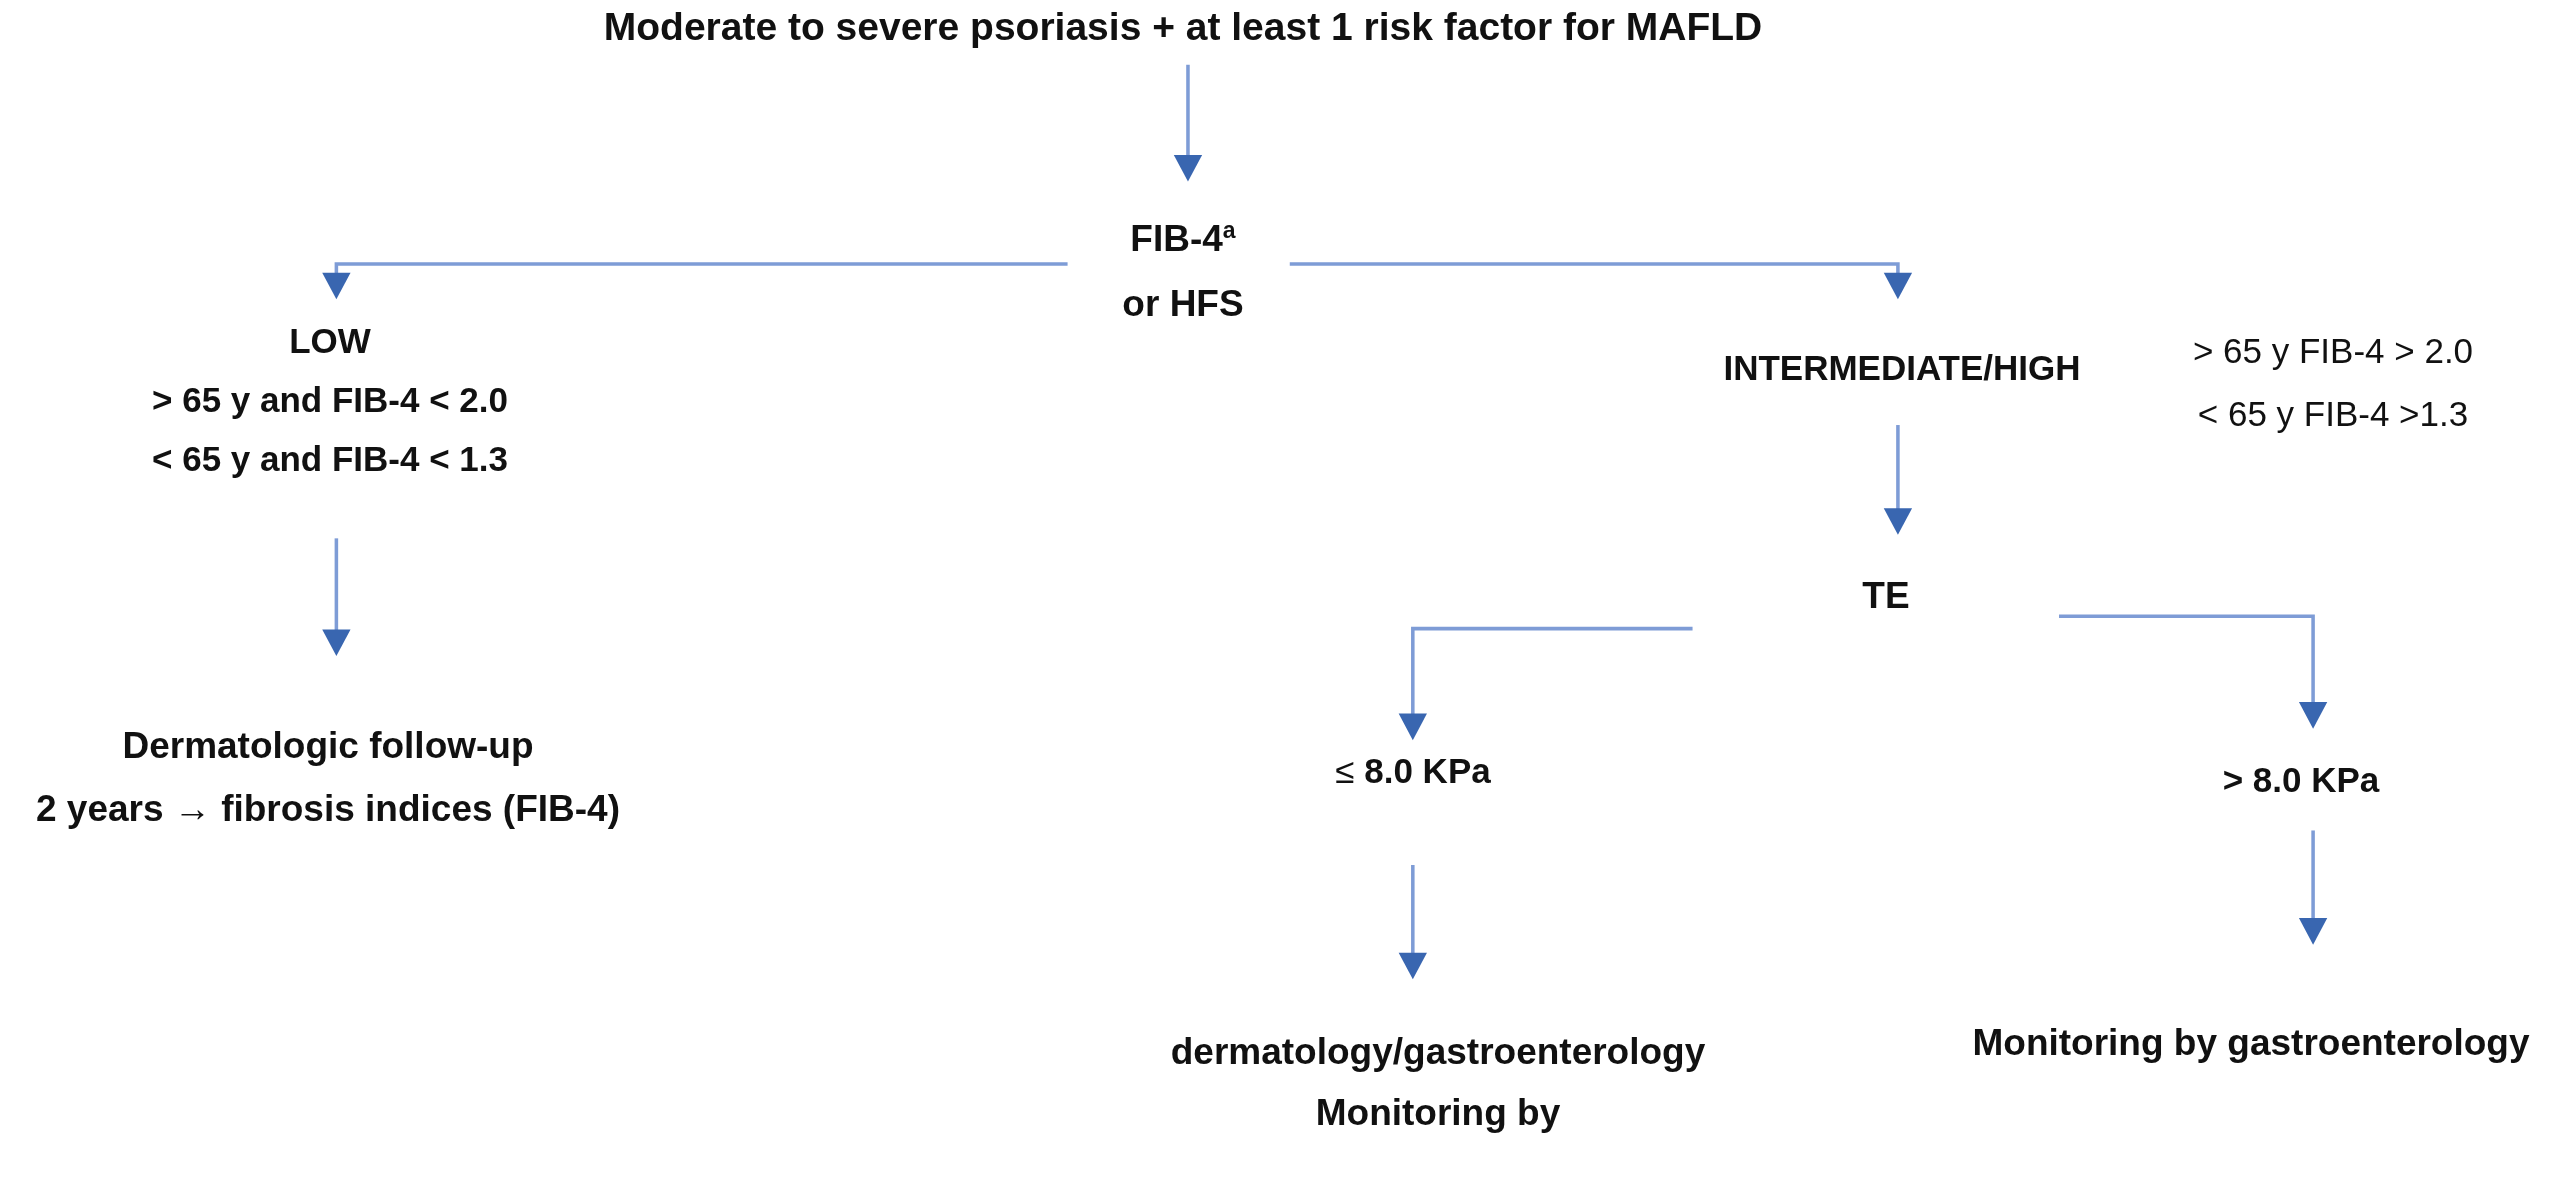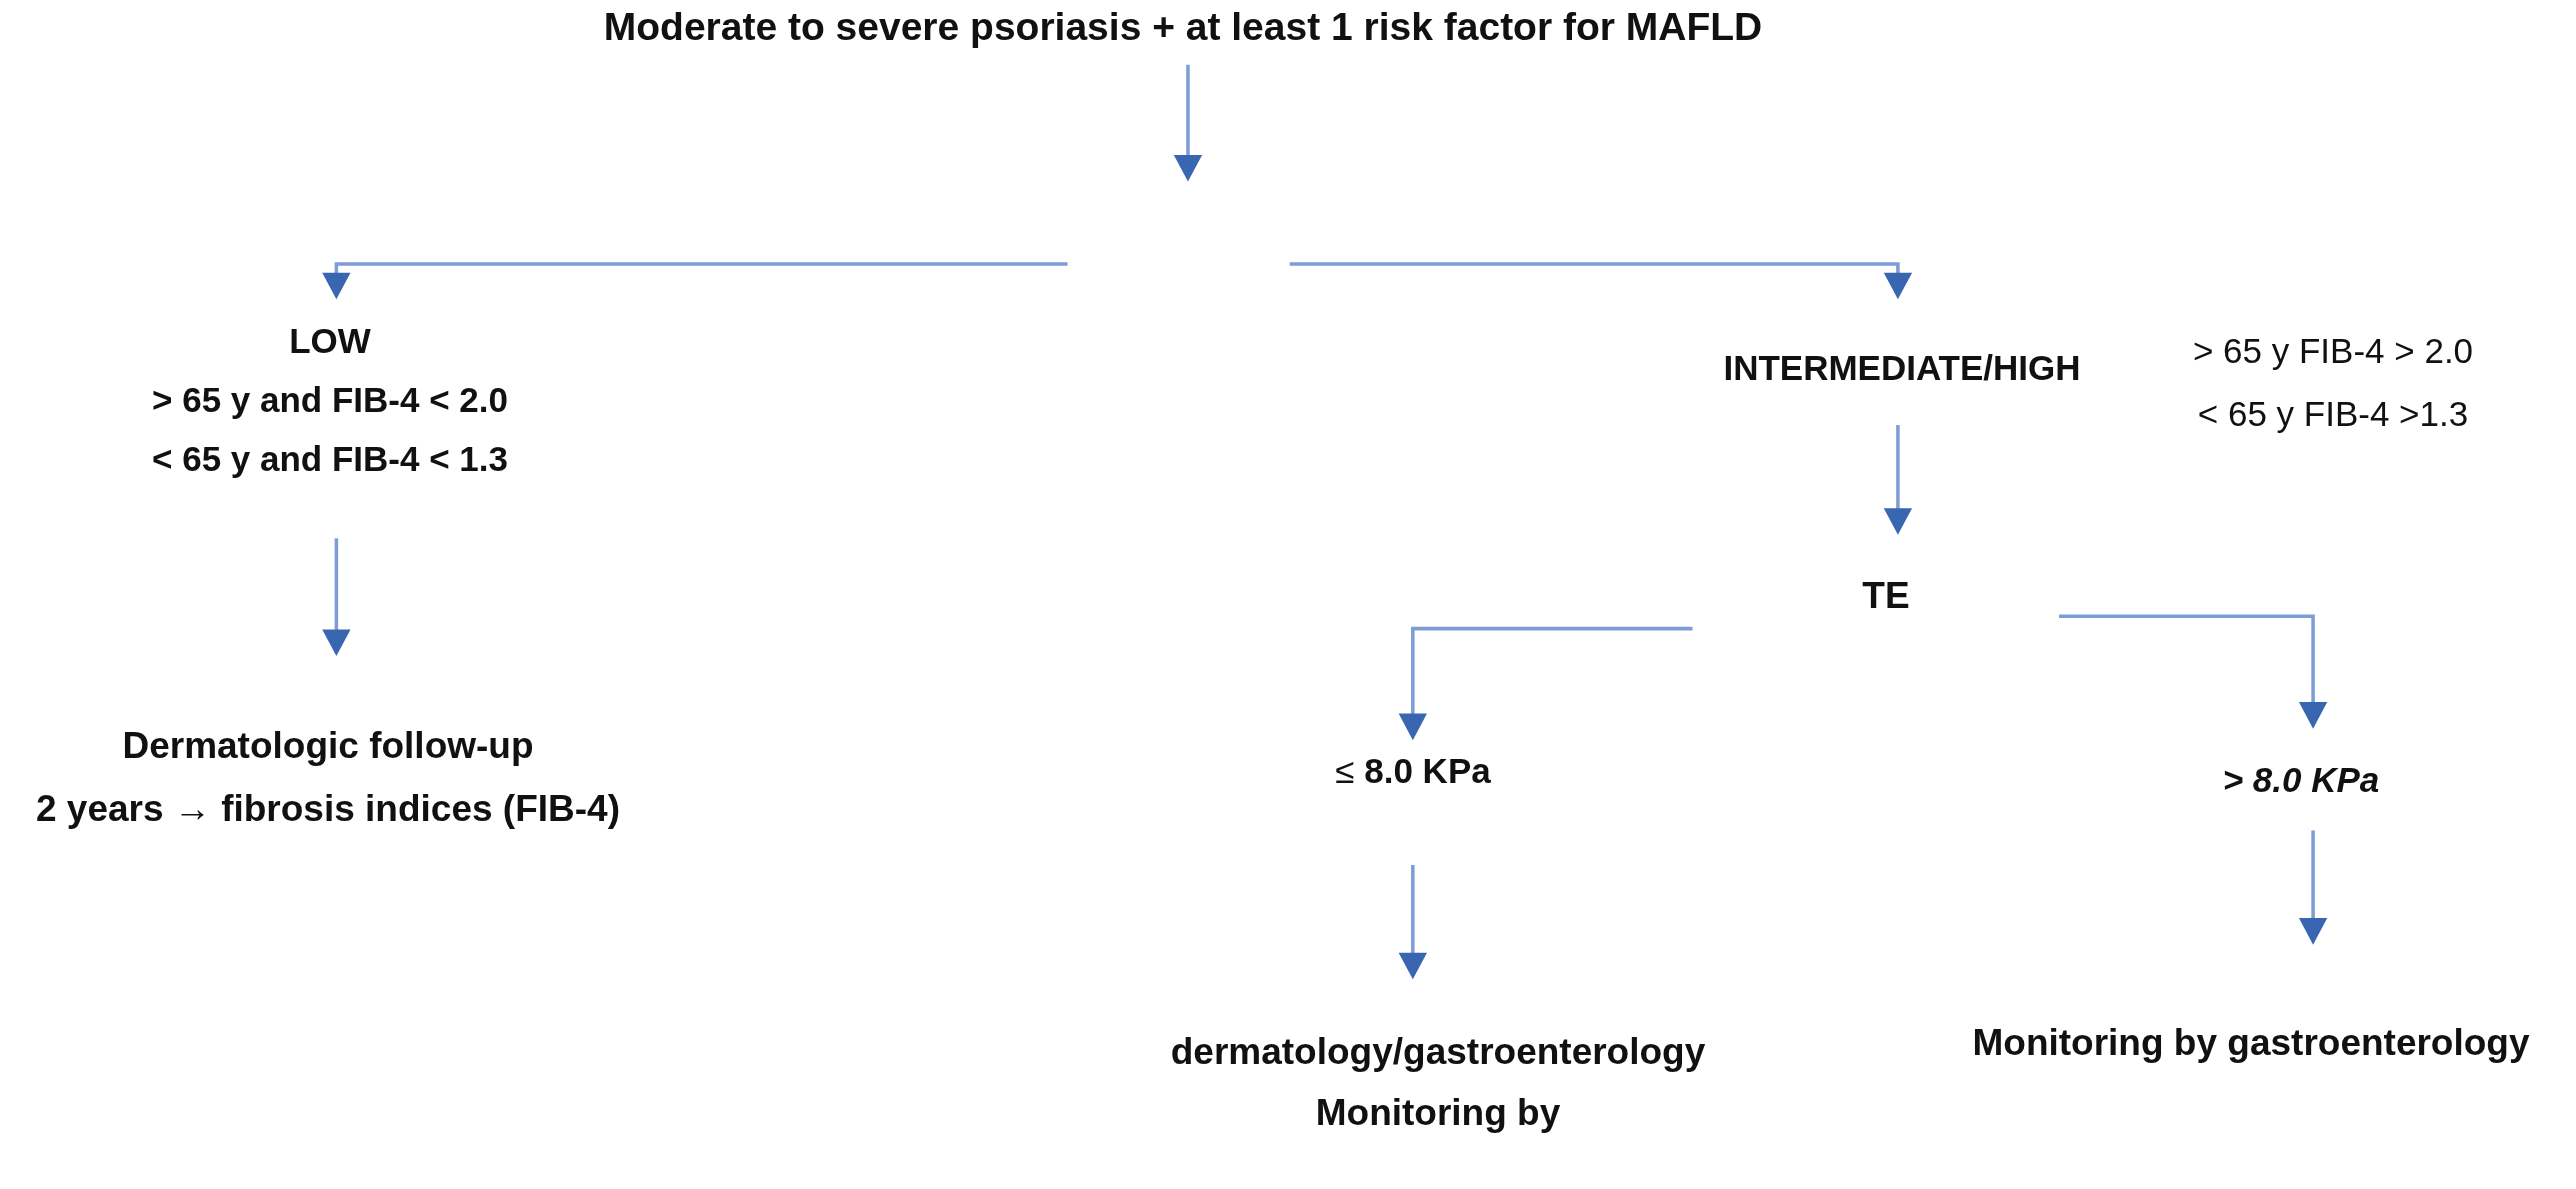--- a/index.html
+++ b/index.html
@@ -33,21 +33,21 @@
   }
   .title-node      { left: 1183px; top: 26.6px;   font-size: 39px; }
   .fib4-node       { left: 1183px; top: 267px;  font-size: 37px; line-height: 65px; }
   .fib4-node sup   { font-size: 23px; }
   .low-node        { left: 330px;  top: 399px;  font-size: 35px; line-height: 59px; }
   .derm-node       { left: 328px;  top: 777px;  font-size: 37px; line-height: 63px; }
   .inter-node      { left: 1902px; top: 368px;  font-size: 35px; }
   .rcrit-node      { left: 2333px; top: 382px;  font-size: 35px; line-height: 63px; font-weight: 400; }
   .te-node         { left: 1886px; top: 596px;  font-size: 37px; }
   .le8-node        { left: 1413px; top: 771px;  font-size: 35px; }
-  .gt8-node        { left: 2301px; top: 780px;  font-size: 35px; font-style: italic; }
+  .gt8-node        { left: 2301px; top: 780px;  font-size: 35px; }
   .monderm-node    { left: 1438px; top: 1082px; font-size: 37px; line-height: 61px; }
   .mongastro-node  { left: 2251px; top: 1043px; font-size: 37px; }
   .sym { font-weight: 400; }
 </style>
 </head>
 <body>
 
 <div class="canvas">
 
   <svg class="connectors" viewBox="0 0 2910 1344" xmlns="http://www.w3.org/2000/svg">
@@ -93,20 +93,24 @@
     </g>
 
     <g>
       <line x1="2613" y1="938" x2="2613" y2="1039" stroke-width="4" stroke="#7E9CD6"></line>
       <polygon points="2597,1037 2629,1037 2613,1067" fill="#3966B0"></polygon>
     </g>
   </svg>
 
   <div class="node title-node">Moderate to severe psoriasis + at least 1 risk factor for MAFLD</div>
 
+  <div class="node fib4-node">
+    <div><span>FIB-4</span><sup>a</sup></div>
+    <div>or HFS</div>
+  </div>
 
   <div class="node low-node">
     <div>LOW</div>
     <div>&gt; 65 y and FIB-4 &lt; 2.0</div>
     <div>&lt; 65 y and FIB-4 &lt; 1.3</div>
   </div>
 
   <div class="node derm-node">
     <div>Dermatologic follow-up</div>
     <div>2 years → fibrosis indices (FIB-4)</div>

